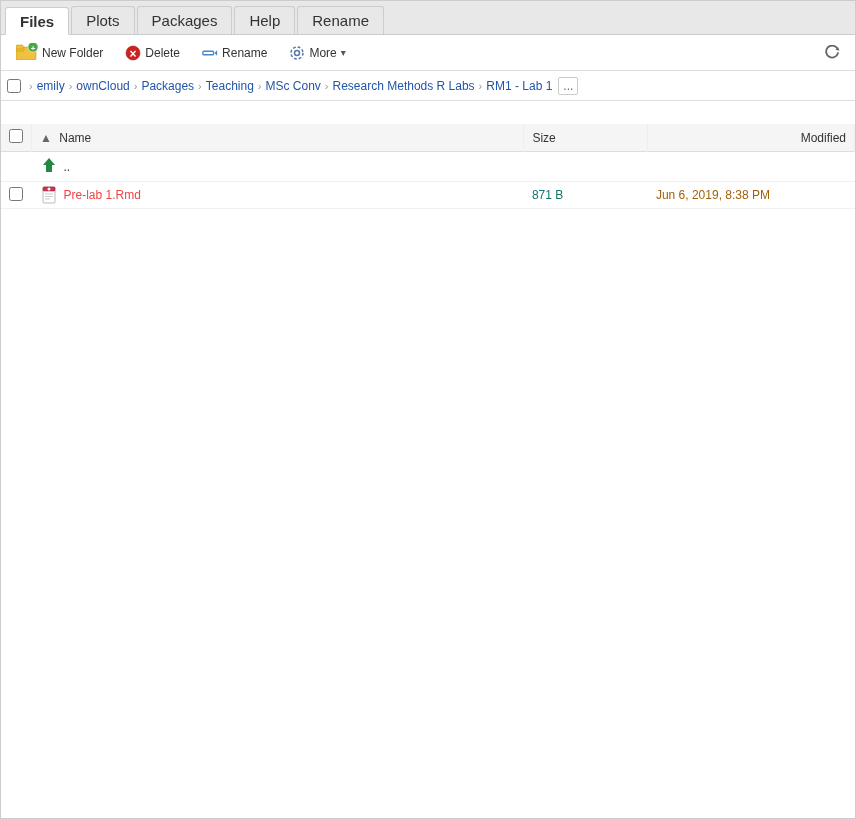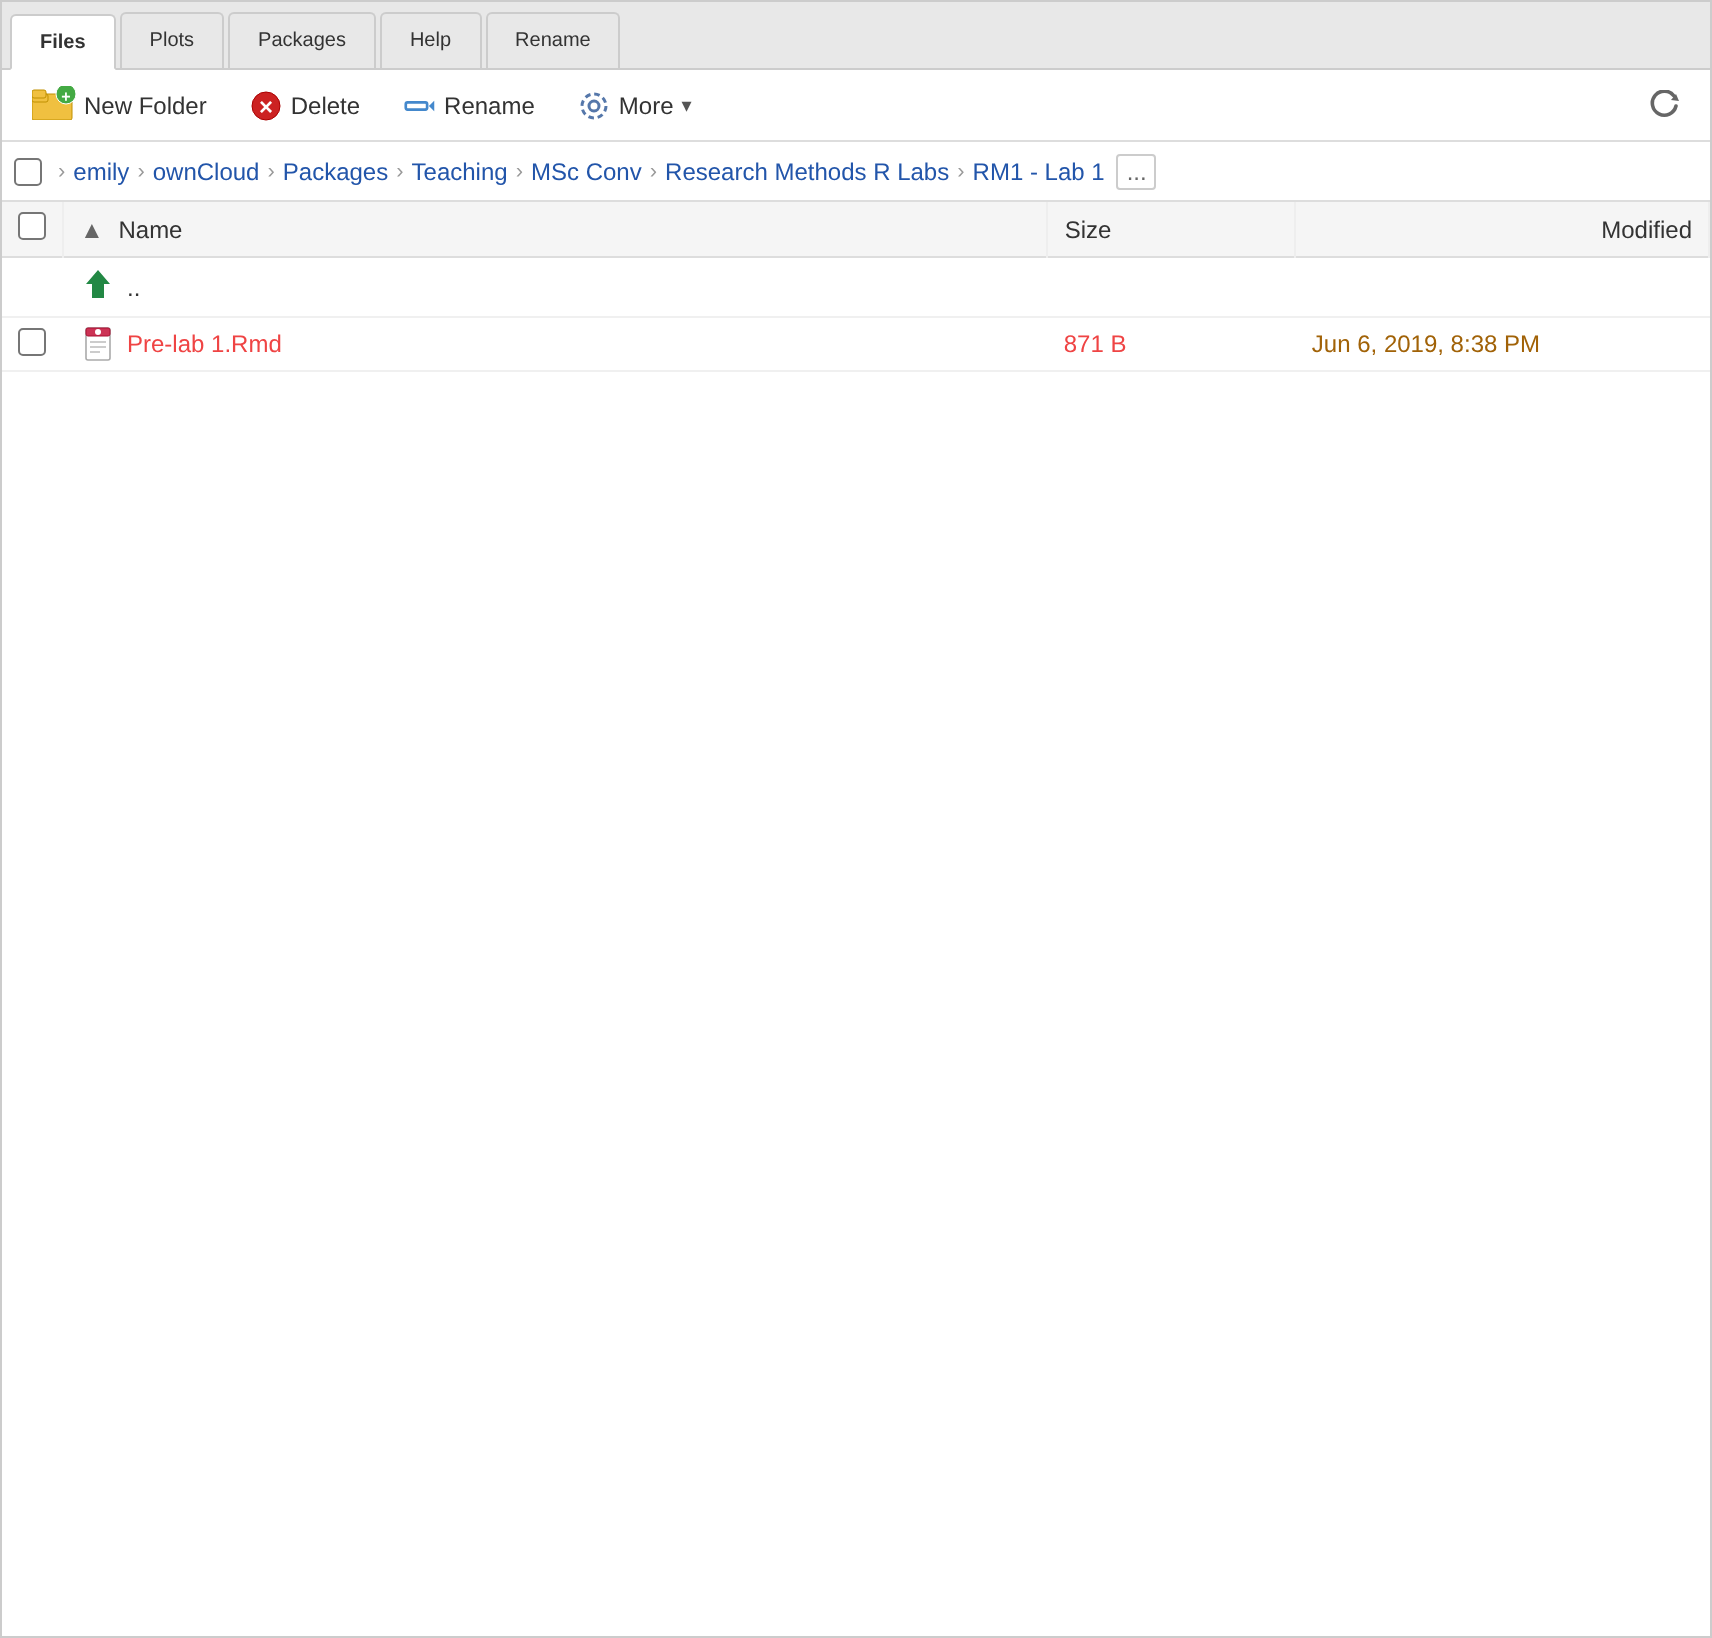--- a/index.html
+++ b/index.html
@@ -32,21 +32,21 @@
     }
 
     .tab {
       padding: 6px 14px;
       border: 1px solid #ccc;
       border-bottom: none;
       border-radius: 3px 3px 0 0;
       cursor: pointer;
       background: #e8e8e8;
       color: #333;
-      font-size: 10px;
+      font-size: 15px;
       margin-right: 2px;
       height: 28px;
       display: flex;
       align-items: center;
     }
 
     .tab.active {
       background: white;
       border-bottom: 1px solid white;
       font-weight: 600;
@@ -158,20 +158,21 @@
       border: 1px solid #ccc;
       border-radius: 2px;
       margin-left: 4px;
     }
 
     
     .file-table {
       flex: 1;
       overflow: auto;
       background: white;
+      margin-top: 23px;
     }
 
     table {
       width: 100%;
       border-collapse: collapse;
     }
 
     thead tr {
       background: #f5f5f5;
       border-bottom: 1px solid #ddd;
@@ -238,21 +239,21 @@
       color: #ef4444;
       cursor: pointer;
     }
 
     .file-name.parent {
       color: #333;
       text-decoration: none;
     }
 
     .file-size {
-      color: #ef4444;
+      color: #0f766e;
     }
 
     .file-modified {
       color: #a16207;
     }
 
     
     .icon-up {
       color: #228844;
       font-size: 18px;

